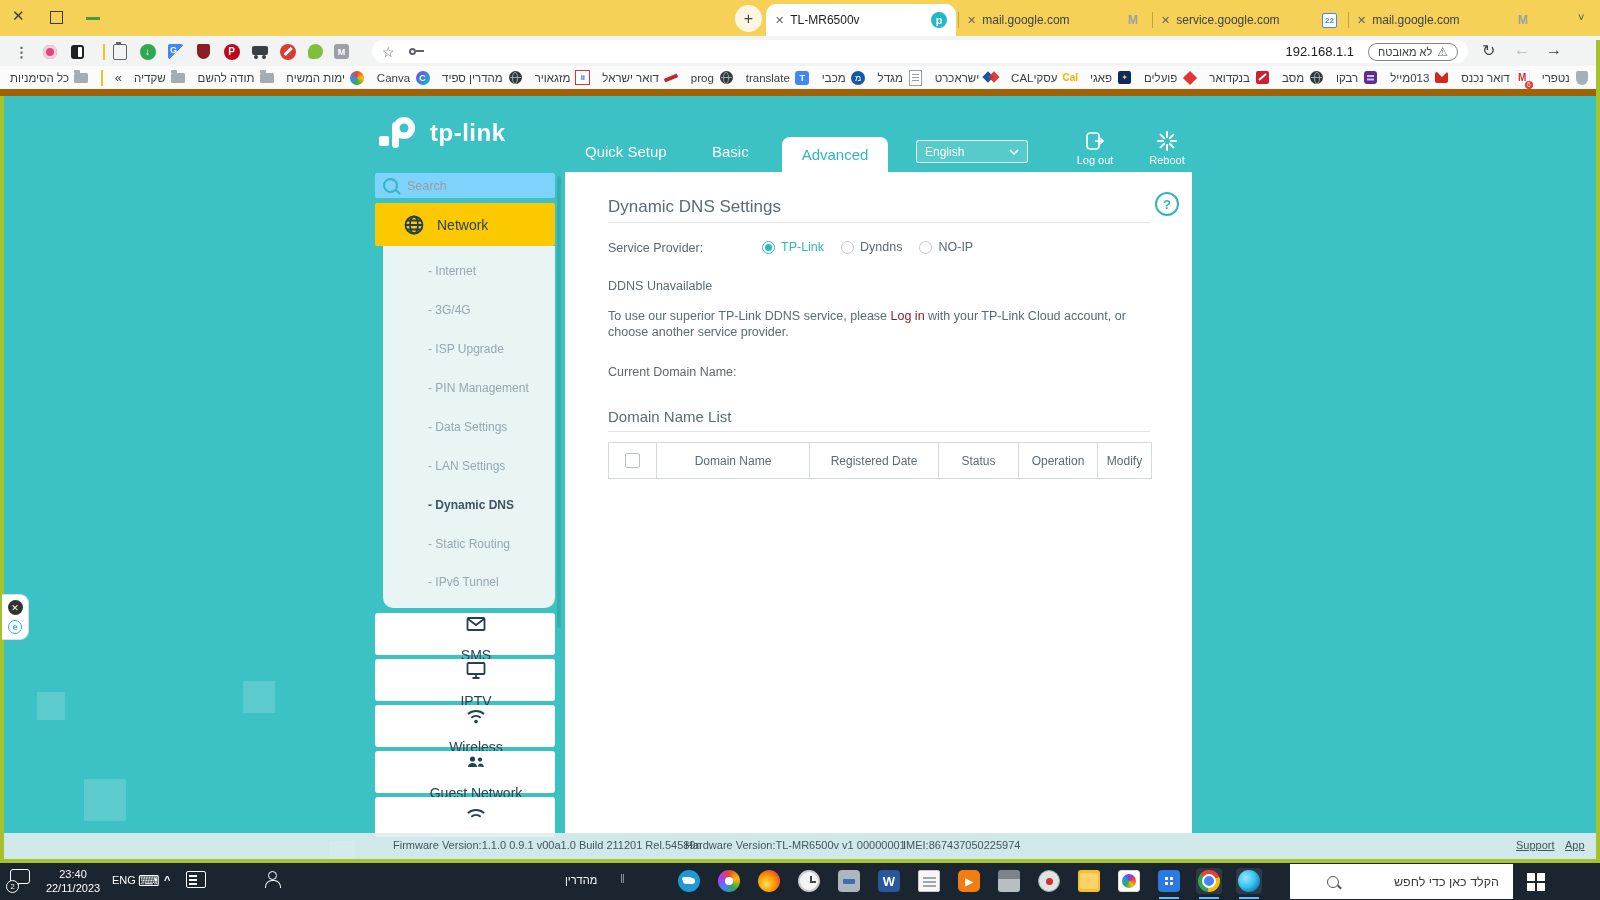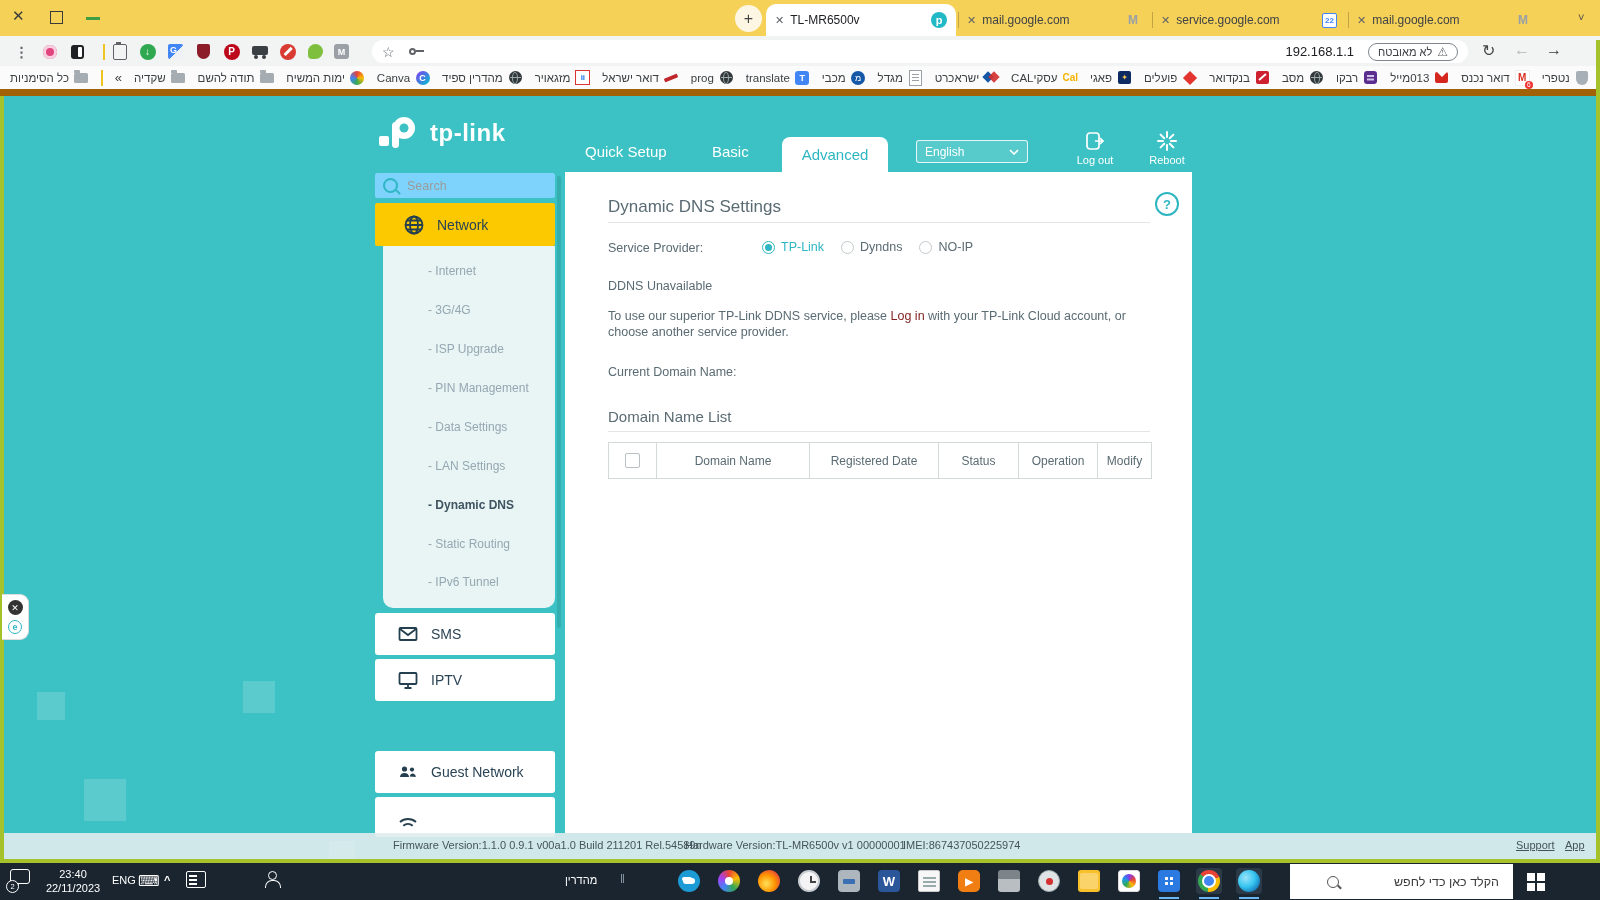--- a/index.html
+++ b/index.html
@@ -112,21 +112,21 @@
   .mag{width:11px;height:11px;border:2px solid #2eb6c2;border-radius:50%;position:relative;flex:0 0 auto;box-sizing:content-box;}
   .mag::after{content:"";position:absolute;width:6px;height:2px;background:#2eb6c2;transform:rotate(45deg);right:-5px;bottom:-2px;}
   .srch input{border:none;outline:none;background:transparent;font-size:12.5px;color:#666;width:130px;font-family:"Liberation Sans",sans-serif;}
   .srch input::placeholder{color:#9b9b9b;}
   .side-active{left:375px;top:203px;width:180px;height:43px;background:#fcc800;border-radius:2px;display:flex;align-items:center;gap:12px;padding-left:28px;box-sizing:border-box;z-index:2;}
   .side-active .lbl{color:#2b4455;font-size:14px;}
   .submenu{left:383px;top:246px;width:172px;height:362px;background:#e8f5f4;border-radius:0 0 10px 10px;
            display:flex;flex-direction:column;justify-content:space-around;padding:6px 0;box-sizing:border-box;z-index:2;}
   .subitem{padding-left:45px;font-size:12px;color:#95a7b2;}
   .subitem.on{color:#3f5360;font-weight:bold;}
-  .scard{left:375px;width:180px;height:42px;background:#fff;border-radius:3px;display:flex;align-items:center;gap:12px;padding-left:22px;box-sizing:border-box;z-index:2;}
+  .scard{left:375px;width:180px;height:42px;background:#fff;border-radius:3px;display:flex;align-items:center;gap:12px;padding-left:22px;box-sizing:border-box;z-index:2;flex-direction:column;}
   .scard .lbl{color:#2b4455;font-size:14px;}
   .sidescroll{left:557px;top:176px;width:4px;height:452px;background:rgba(0,0,0,0.10);border-radius:2px;z-index:3;}
   
   .mainpanel{left:565px;top:172px;width:627px;height:661px;background:#fff;z-index:2;}
   .mtitle{left:608px;top:197px;font-size:17px;color:#5a6b73;z-index:3;}
   .mrule{left:608px;width:542px;border-top:1px solid #e4e4e4;z-index:3;}
   .help{left:1155px;top:192px;width:20px;height:20px;border:2px solid #2eb6c2;border-radius:50%;color:#2eb6c2;
         font-size:13px;font-weight:bold;display:flex;align-items:center;justify-content:center;z-index:3;}
   .flabel{font-size:12.5px;color:#5a6b73;z-index:3;}
   .radios{left:762px;top:240px;display:flex;align-items:center;gap:17px;z-index:3;}
@@ -514,20 +514,27 @@
     </svg>
     <span class="lbl">SMS</span>
   </div>
   <div class="abs scard" style="top:659px;">
     <svg class="sideicon" viewBox="0 0 22 22" fill="none" stroke="#24404e" stroke-width="1.8">
       <rect x="2.5" y="4" width="17" height="11" rx="1"></rect>
         <path d="M7.5 19h7M11 15v4"></path>
     </svg>
     <span class="lbl">IPTV</span>
   </div>
+  <div class="abs scard" style="top:705px;">
+    <svg class="sideicon" viewBox="0 0 22 22" fill="none" stroke="#24404e" stroke-width="1.9">
+      <path d="M3 9a12 12 0 0 1 16 0M6.3 12.7a7.4 7.4 0 0 1 9.4 0"></path>
+      <circle cx="11" cy="16.6" r="1.8" fill="#24404e" stroke="none"></circle>
+    </svg>
+    <span class="lbl">Wireless</span>
+  </div>
   <div class="abs scard" style="top:751px;">
     <svg class="sideicon" viewBox="0 0 22 22" fill="#24404e">
       <circle cx="7.5" cy="8" r="2.6"></circle>
         <path d="M3 16c0-2.5 2-4 4.5-4s4.5 1.5 4.5 4z"></path>
       <circle cx="15" cy="8.6" r="2.1"></circle>
         <path d="M12.7 15.6c.4-2 1.6-3 2.8-3 1.7 0 3.3 1.2 3.3 3.4z"></path>
     </svg>
     <span class="lbl">Guest Network</span>
   </div>
   <div class="abs scard" style="top:797px;height:40px;">

